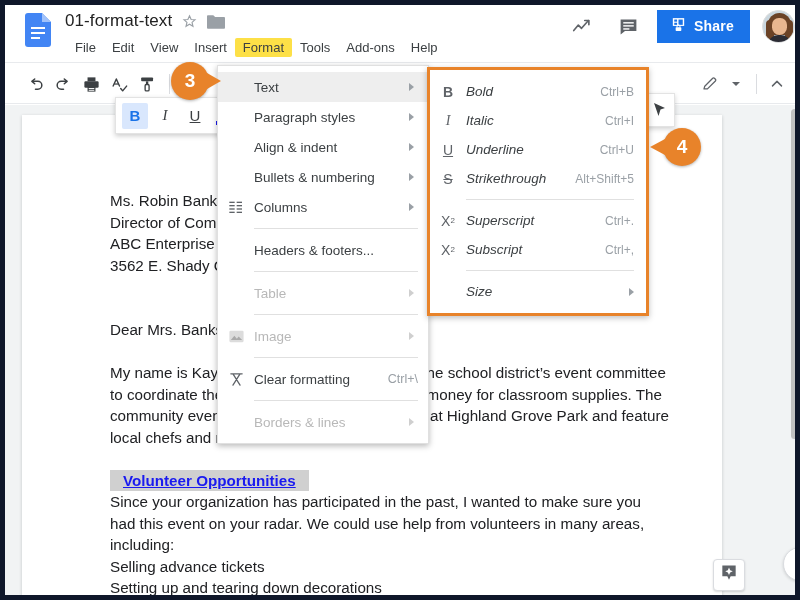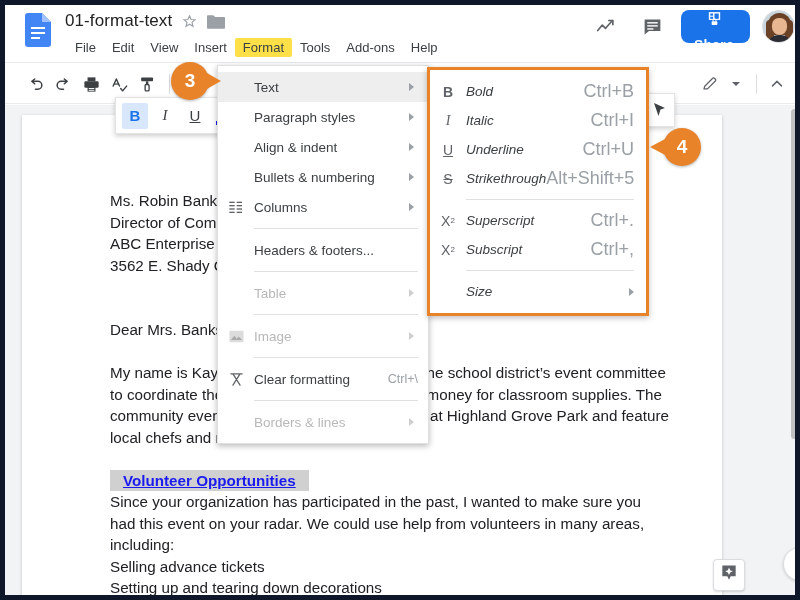--- a/index.html
+++ b/index.html
@@ -54,24 +54,23 @@
   .header-right {
     position: absolute; right: 8px; top: 4px;
     display: flex; align-items: center; gap: 12px;
   }
   .hdr-icon-btn {
     width: 34px; height: 34px; border-radius: 50%;
     display: flex; align-items: center; justify-content: center;
   }
   .share-btn {
     height: 33px; background: #1a73e8; color: #fff;
-    border-radius: 8px; display: flex; align-items: center;
+    border-radius: 0; display: flex; align-items: center;
     gap: 7px; padding: 0 16px 0 13px; font-size: 14px; font-weight: bold;
     letter-spacing: .2px;
-    flex-direction: column;
   }
   .avatar {
     width: 33px; height: 33px; border-radius: 50%;
     overflow: hidden; background: #c9d6de; position: relative;
     border: 1px solid #ddd;
   }
   .avatar .hair { position:absolute; left:5px; top:2px; width:23px; height:22px;
     background:#6b4226; border-radius: 12px 12px 6px 6px; }
   .avatar .face { position:absolute; left:9px; top:7px; width:15px; height:17px;
     background:#e8b690; border-radius: 8px 8px 9px 9px; }
@@ -183,21 +182,21 @@
   .text-submenu-inner { padding: 7px 0; }
   .sm {
     height: 29px; display: flex; align-items: center;
     font-size: 13.5px; color: #3c4043; padding-right: 12px;
   }
   .sm .sm-icon {
     width: 36px; flex: 0 0 36px; display: flex; align-items: center; justify-content: center;
     font-size: 14px; color: #5f6368;
   }
   .sm .sm-label { flex: 1; font-style: italic; }
-  .sm .sm-accel { font-size: 18px; color: #9aa0a6; }
+  .sm .sm-accel { font-size: 12px; color: #9aa0a6; }
   .sm .sm-arrow {
     width: 0; height: 0; border-left: 5px solid #9aa0a6;
     border-top: 4px solid transparent; border-bottom: 4px solid transparent;
   }
   .sm-div { height: 1px; background: #e0e0e0; margin: 6px 12px 6px 36px; }
 
   
   .float-fmt {
     position: absolute; left: 110px; top: 92px;
     width: 224px; height: 37px;

